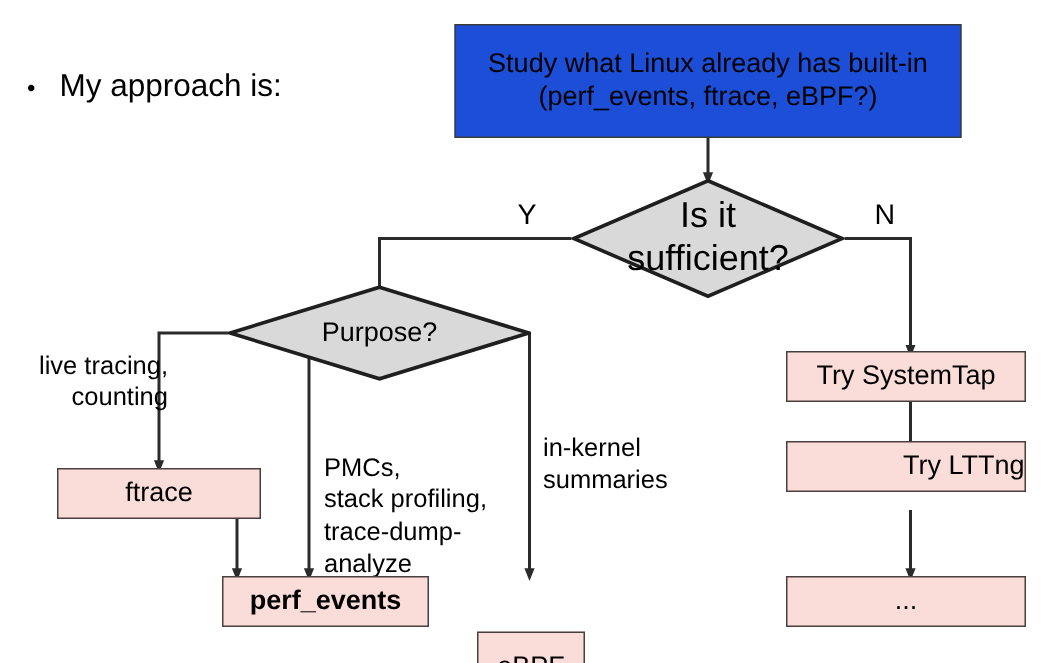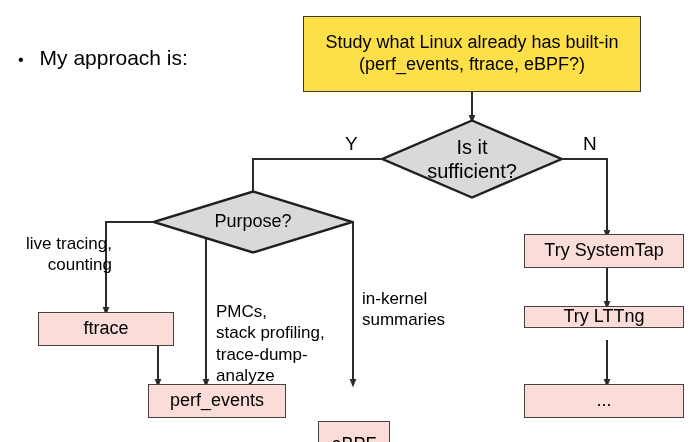--- a/index.html
+++ b/index.html
@@ -46,21 +46,21 @@
     box-sizing: border-box;
     border: 1.6px solid #3b3b3b;
     display: flex;
     align-items: center;
     justify-content: center;
     text-align: center;
     font-family: "Liberation Sans", sans-serif;
     color: #000000;
     line-height: 1.22;
   }
-  .box-gray { background: #fde047; }
+  .box-gray { background: #1d4ed8; }
   .box-pink { background: #fadcd8; border-color: #4a3f3f; }
 
   .diamond {
     position: absolute;
     display: flex;
     align-items: center;
     justify-content: center;
     text-align: center;
     font-family: "Liberation Sans", sans-serif;
     color: #000000;
@@ -125,21 +125,21 @@
     </g>
   </svg>
 
   <div class="node-box box-gray" style="left:303px; top:16px; width:338px; height:76px; font-size:18px;">
     <div>
       <div>Study what Linux already has built-in</div>
       <div>(perf_events, ftrace, eBPF?)</div>
     </div>
   </div>
 
-  <div class="diamond" style="left:381px; top:119px; width:182px; height:80px; font-size:20px;">
+  <div class="diamond" style="left:381px; top:119px; width:182px; height:80px; font-size:24px;">
     <svg class="dshape" viewBox="0 0 182 80" preserveAspectRatio="none">
       <polygon points="91,1.5 180.5,40 91,78.5 1.5,40" fill="#d9d9d9" stroke="#1f1f1f" stroke-width="2.4" vector-effect="non-scaling-stroke"></polygon>
     </svg>
     <div class="dlabel">
       <div>Is it</div>
       <div>sufficient?</div>
     </div>
   </div>
 
   <div class="diamond" style="left:152px; top:190px; width:202px; height:64px; font-size:18px;">
@@ -160,33 +160,33 @@
 trace-dump-
 analyze</div>
 
   <div class="edge-label lbl-left" style="left:362px; top:288px; width:110px; font-size:17px;">in-kernel
 summaries</div>
 
   <div class="node-box box-pink" style="left:38px; top:312px; width:136px; height:34px; font-size:18px;">
     <span>ftrace</span>
   </div>
 
-  <div class="node-box box-pink" style="left:148px; top:384px; width:138px; height:34px; font-size:18px;">
+  <div class="node-box box-pink" style="left:148px; top:384px; width:138px; height:34px; font-size:18px;font-weight:bold;">
     <span>perf_events</span>
   </div>
 
   <div class="node-box box-pink" style="left:318px; top:384px; width:72px; height:48px; font-size:18px;margin-top:37px;">
     <span>eBPF</span>
   </div>
 
   <div class="node-box box-pink" style="left:524px; top:234px; width:160px; height:34px; font-size:18px;">
     <span>Try SystemTap</span>
   </div>
 
-  <div class="node-box box-pink" style="left:524px; top:306px; width:160px; height:22px; font-size:18px;">
+  <div class="node-box box-pink" style="left:524px; top:294px; width:160px; height:34px; font-size:18px;justify-content:flex-end;">
     <span>Try LTTng</span>
   </div>
 
   <div class="node-box box-pink" style="left:524px; top:384px; width:160px; height:34px; font-size:18px;">
     <span>...</span>
   </div>
 
 </div>
 
 </body></html>

